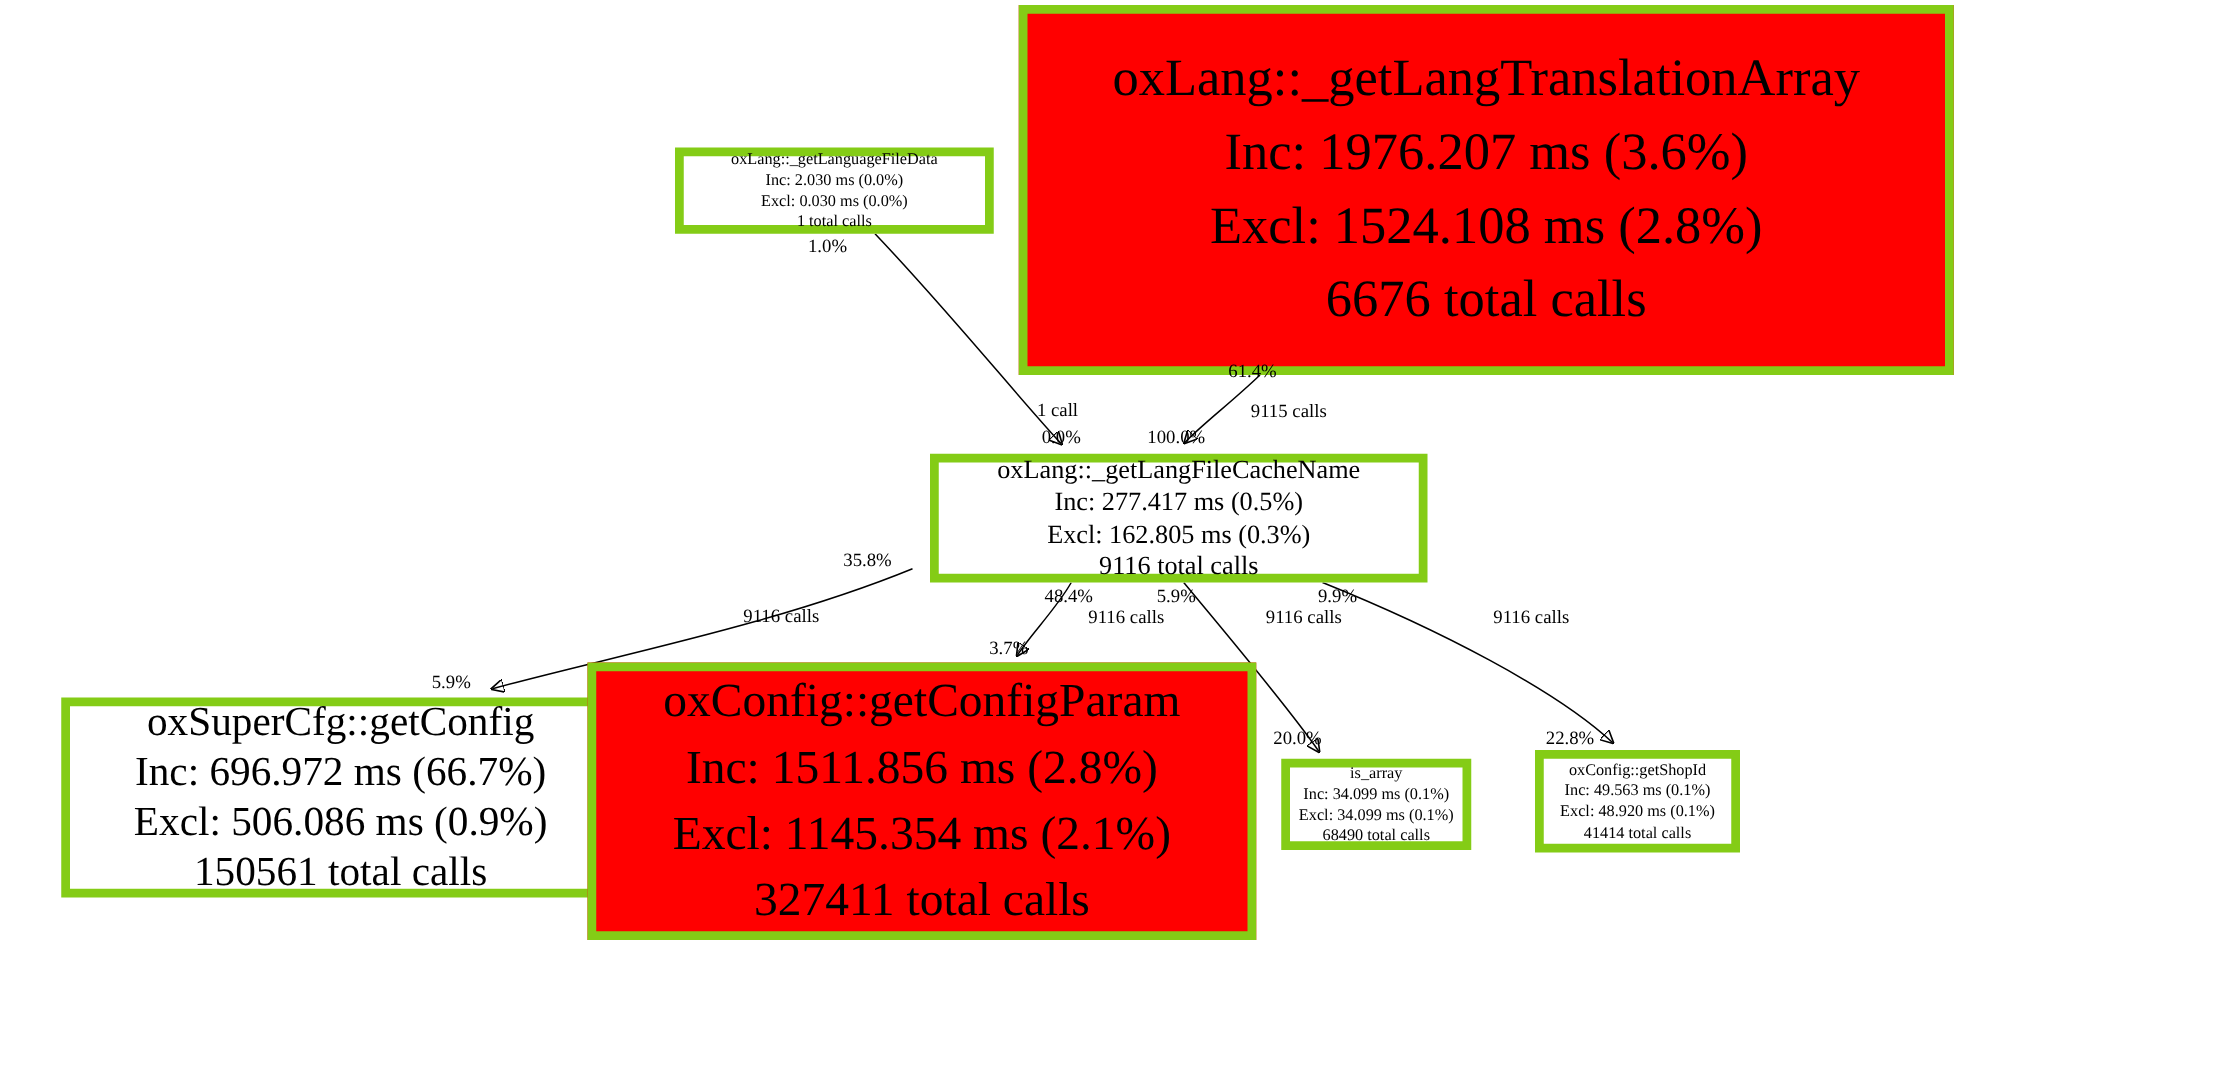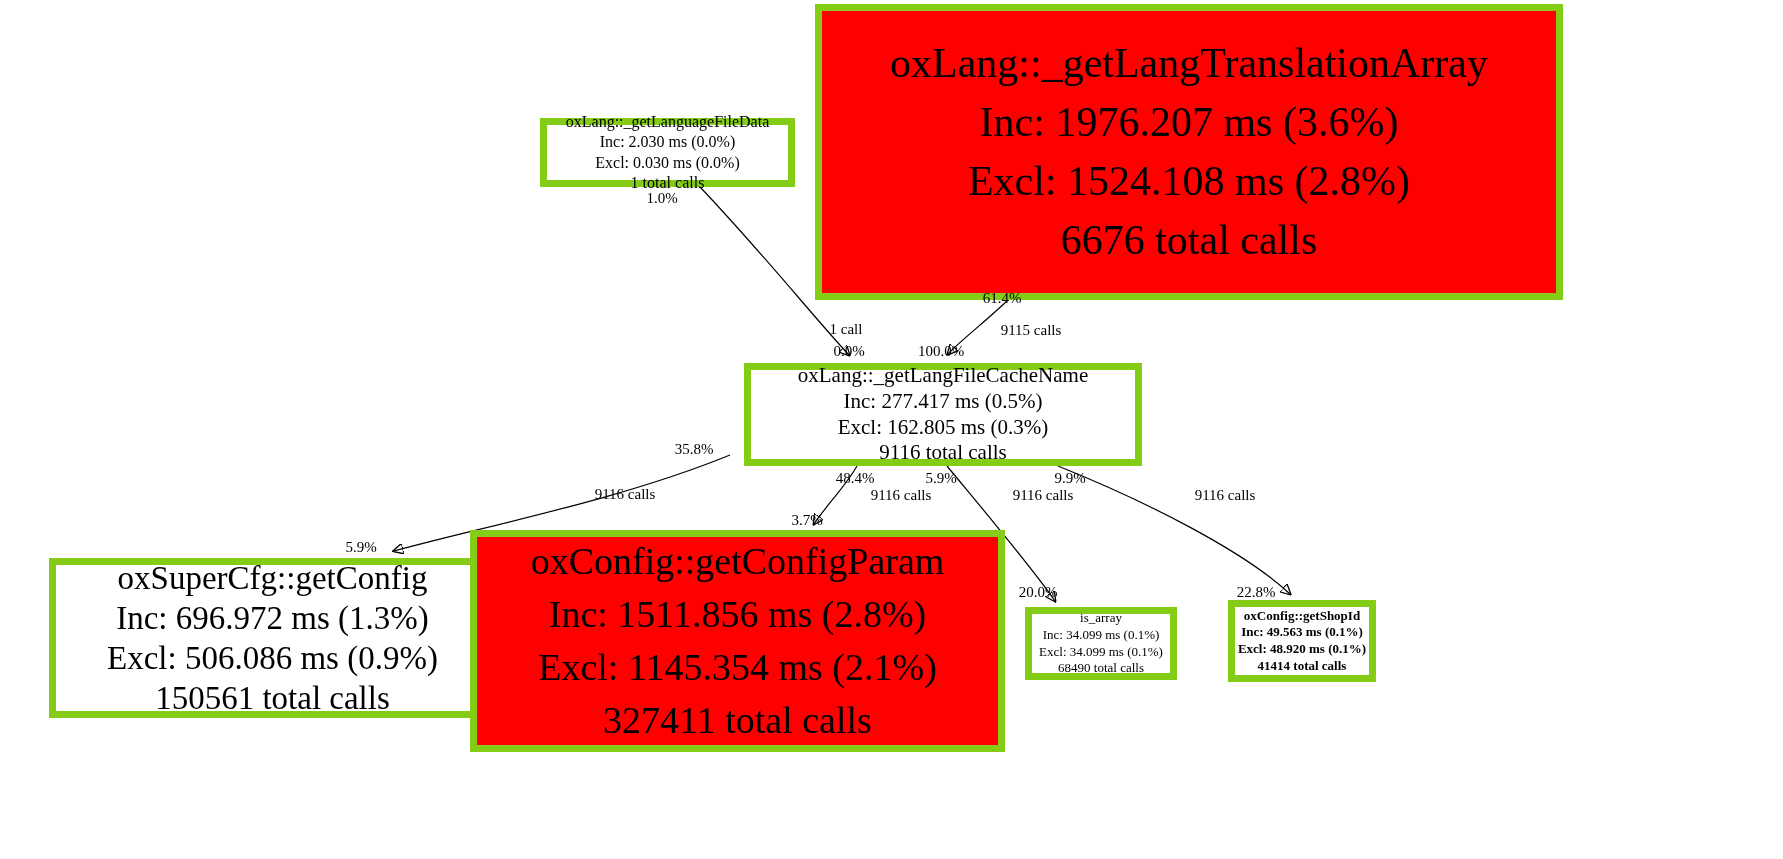--- a/index.html
+++ b/index.html
@@ -18,21 +18,21 @@
     box-sizing:border-box;
     border:7px solid #84cc16;
     background:#ffffff;
     display:flex;flex-direction:column;
     justify-content:center;align-items:center;
     text-align:center;
     line-height:1.28;
     white-space:nowrap;
   }
   .node.hot{background:#ff0000;}
-  .n1{font-size:16px;}
+  .n1{font-size:13px;}
   .n2{font-size:42px;line-height:1.4;}
   .n3{font-size:21px;line-height:1.22;}
   .n4{font-size:33px;line-height:1.22;margin-left:44px;}
   .n5{font-size:38px;line-height:1.4;}
   .n6{font-size:13px;}
   .n7{font-size:13px;}
   .elabel{
     position:absolute;
     font-size:15px;
     transform:translate(-50%,-50%);
@@ -74,40 +74,40 @@
 
   <div class="node n3" style="left:744px;top:363px;width:398px;height:103px;">
     <div>oxLang::_getLangFileCacheName</div>
     <div>Inc: 277.417 ms (0.5%)</div>
     <div>Excl: 162.805 ms (0.3%)</div>
     <div>9116 total calls</div>
   </div>
 
   <div class="node n4" style="left:5px;top:558px;width:447px;height:160px;">
     <div>oxSuperCfg::getConfig</div>
-    <div>Inc: 696.972 ms (1.3%)</div>
+    <div>Inc: 696.972 ms (66.7%)</div>
     <div>Excl: 506.086 ms (0.9%)</div>
     <div>150561 total calls</div>
   </div>
 
   <div class="node n5 hot" style="left:470px;top:530px;width:535px;height:222px;">
     <div>oxConfig::getConfigParam</div>
     <div>Inc: 1511.856 ms (2.8%)</div>
     <div>Excl: 1145.354 ms (2.1%)</div>
     <div>327411 total calls</div>
   </div>
 
   <div class="node n6" style="left:1025px;top:607px;width:152px;height:73px;">
     <div>is_array</div>
     <div>Inc: 34.099 ms (0.1%)</div>
     <div>Excl: 34.099 ms (0.1%)</div>
     <div>68490 total calls</div>
   </div>
 
-  <div class="node n7" style="left:1228px;top:600px;width:148px;height:82px;font-weight:bold;">
+  <div class="node n7" style="left:1228px;top:600px;width:164px;height:82px;">
     <div>oxConfig::getShopId</div>
     <div>Inc: 49.563 ms (0.1%)</div>
     <div>Excl: 48.920 ms (0.1%)</div>
     <div>41414 total calls</div>
   </div>
 
   <div class="elabel" style="left:662px;top:198px;">1.0%</div>
   <div class="elabel" style="left:846px;top:329px;">1 call</div>
   <div class="elabel" style="left:849px;top:351px;">0.0%</div>
 

